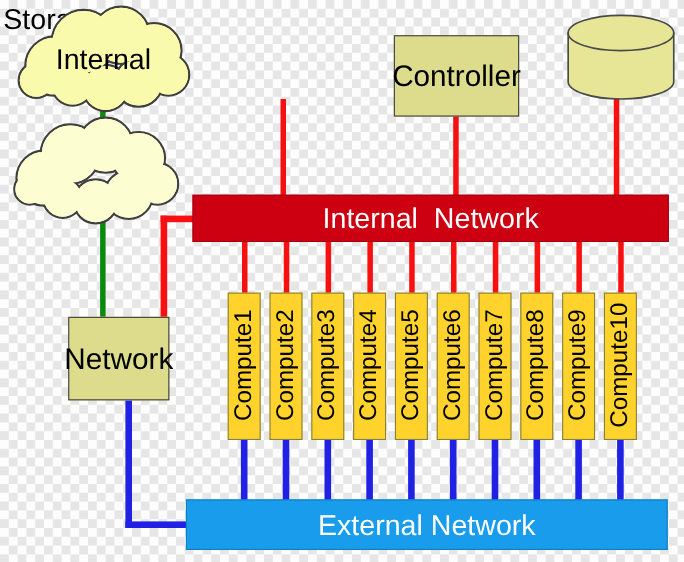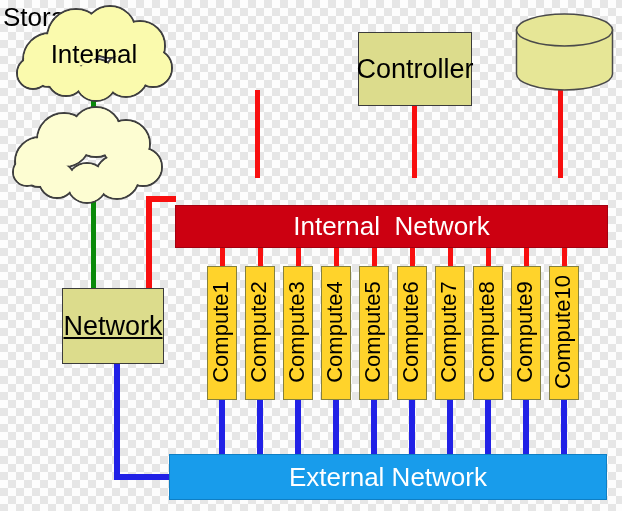--- a/index.html
+++ b/index.html
@@ -173,25 +173,25 @@
       <ellipse class="cyl" cx="564.5" cy="30" rx="48" ry="16"></ellipse>
     </g>
   </svg>
 
   <div class="cloud-label" id="carleton-label">Internal</div>
   <div id="storage-label">Storage</div>
 
   <div class="node" style="left:358px;top:32px;width:114px;height:74px;">
     <span>Controller</span>
   </div>
-  <div class="node" style="left:62px;top:288px;width:102px;height:76px;text-decoration:underline;">
+  <div class="node" style="left:62px;top:288px;width:92px;height:76px;">
     <span>Network</span>
   </div>
 
-  <div class="bar internal" style="left:175px;top:177px;width:433px;height:43px;margin-top:28px;">
+  <div class="bar internal" style="left:175px;top:177px;width:433px;height:43px;">
     <span>Internal  Network</span>
   </div>
   <div class="bar external" style="left:169px;top:454px;width:438px;height:46px;">
     <span>External Network</span>
   </div>
 
   <div class="compute" style="left:207px;">
       <span class="vlabel">Compute1</span>
     </div>
   <div class="compute" style="left:245px;">

